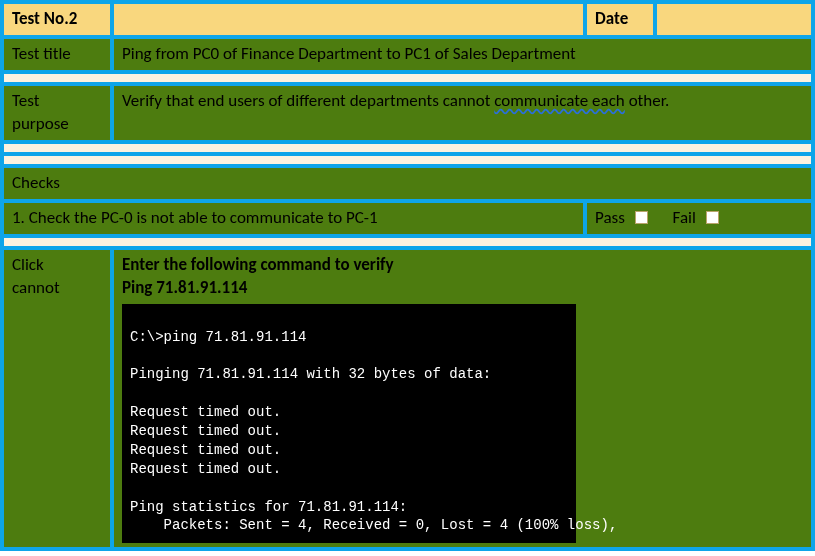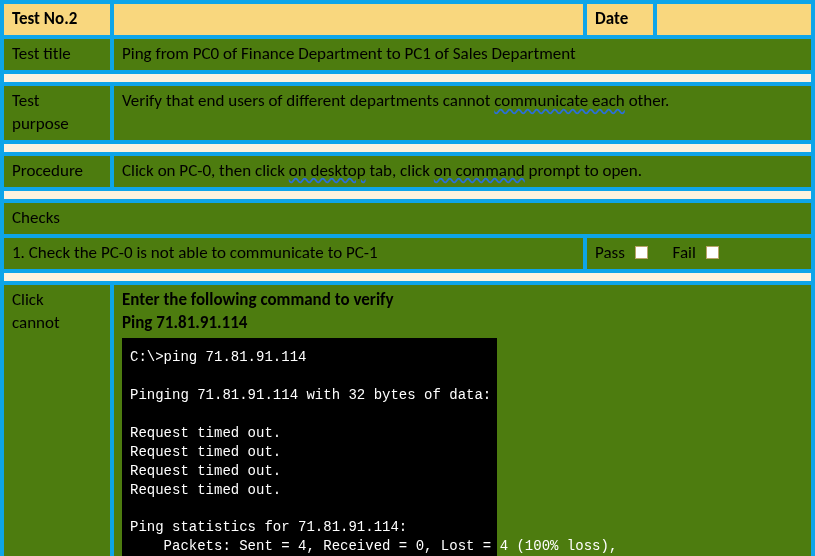--- a/index.html
+++ b/index.html
@@ -48,22 +48,22 @@
     background: #fff;
     vertical-align: -1px;
     margin: 0 2px;
   }
   .term {
     background: #000;
     color: #fff;
     font-family: "Courier New", monospace;
     font-size: 14px;
     line-height: 1.35;
-    padding: 10px 8px 8px 8px;
-    width: 375px;
+    padding: 24px 8px 8px 8px;
+    width: 454px;
     white-space: pre;
     margin-top: 4px;
   }
 </style>
 </head>
 <body>
 
 <table class="tbl">
   <colgroup>
     <col style="width:110px">
@@ -96,26 +96,20 @@
     </td>
     <td colspan="3">
       <span>Verify that end users of different departments cannot </span><span class="squig">communicate each</span><span> other.</span>
     </td>
   </tr>
 
   <tr class="r-sep">
         <td colspan="4"></td>
       </tr>
 
-  <tr class="r-light">
-    <td class="labelcell">Procedure</td>
-    <td colspan="3">
-      <span>Click on PC-0, then click </span><span class="squig">on desktop</span><span> tab, click </span><span class="squig">on command</span><span> prompt to open.</span>
-    </td>
-  </tr>
 
   <tr class="r-sep">
         <td colspan="4"></td>
       </tr>
 
   <tr class="r-light">
     <td colspan="4">Checks</td>
   </tr>
 
   <tr class="r-light">

